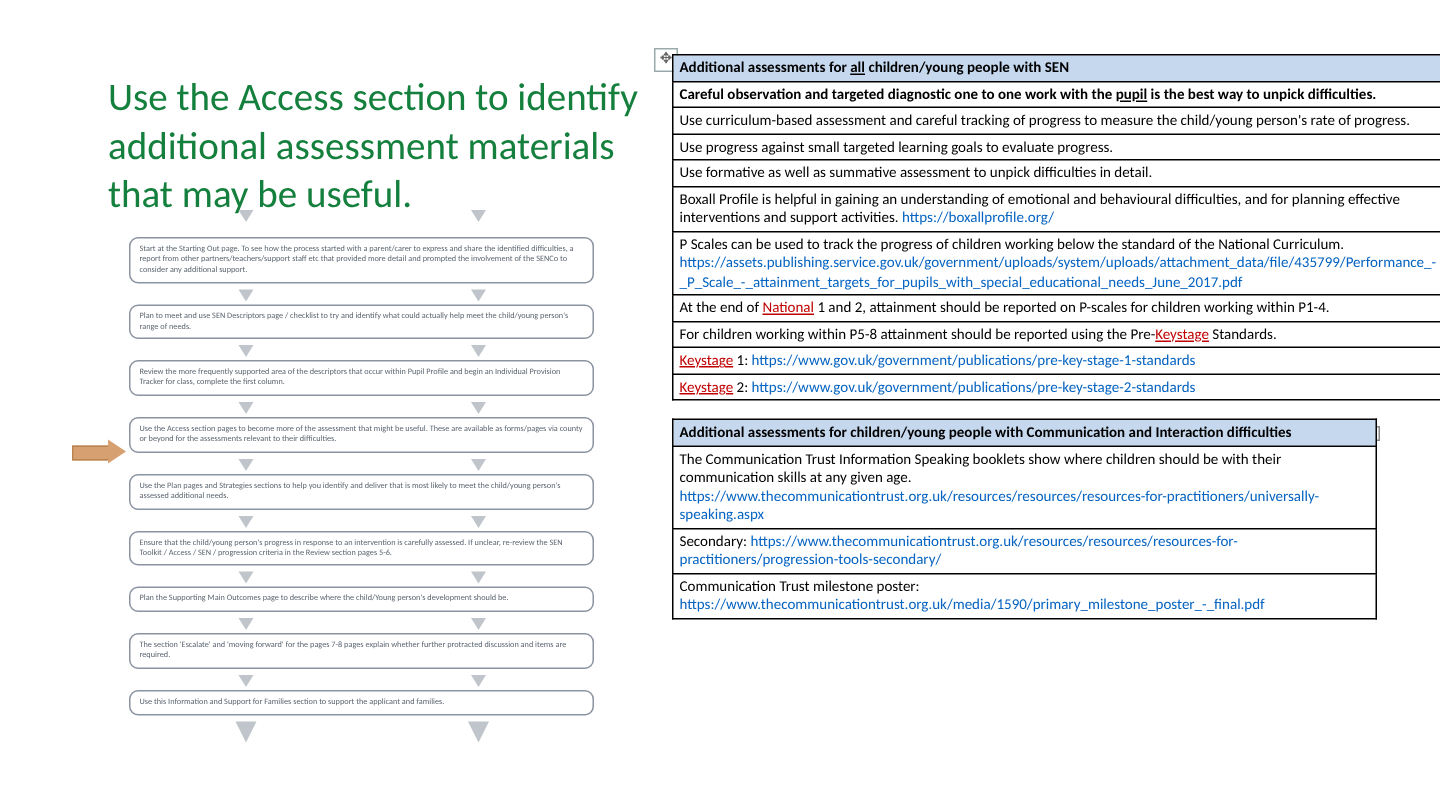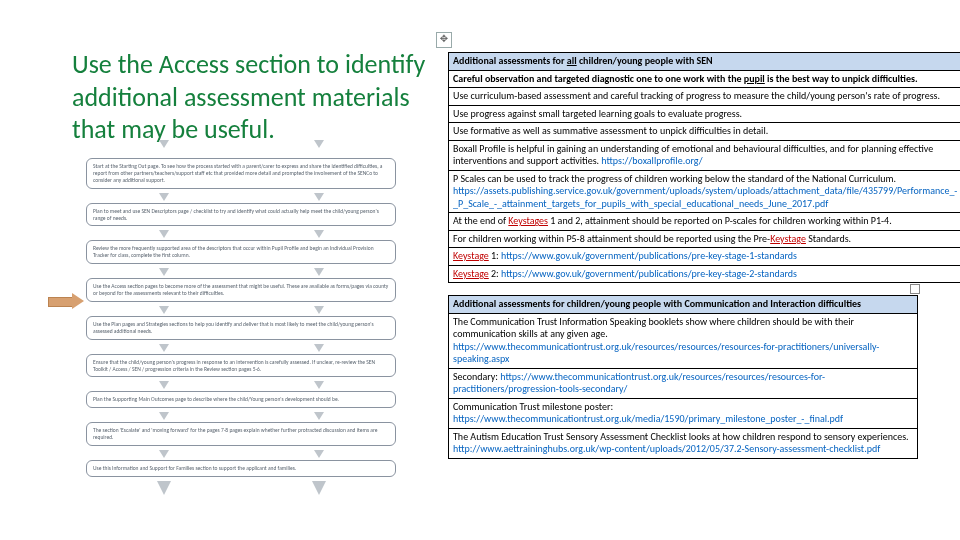--- a/index.html
+++ b/index.html
@@ -8,21 +8,21 @@
   .flow{position:absolute;left:86px;top:140px;width:310px}
   .arrows-top{display:flex;justify-content:space-around;height:14px;margin-bottom:2px}
   .arrows-top .ar, .arrows-mid .ar, .arrows-bot .ar{width:0;height:0;border-left:5px solid transparent;border-right:5px solid transparent;border-top:8px solid #bfc5cb}
   .step{border:1px solid #8a93a0;border-radius:6px;padding:4px 6px;margin:4px 0;font-size:5.5px;line-height:1.25;color:#5b6570;background:#fff}
   .arrows-mid{display:flex;justify-content:space-around;height:6px}
   .arrows-bot{display:flex;justify-content:space-around;height:18px;margin-top:2px}
   .arrows-bot .ar{border-top:14px solid #bfc5cb;border-left:7px solid transparent;border-right:7px solid transparent}
   .ptr{position:absolute;left:48px;top:293px;width:36px;height:16px}
   .ptr-body{position:absolute;left:0;top:4px;width:24px;height:8px;background:#d7a070;border:1px solid #bb8350}
   .ptr-head{position:absolute;left:24px;top:0;width:0;height:0;border-top:8px solid transparent;border-bottom:8px solid transparent;border-left:12px solid #d7a070}
-  .tables{position:absolute;left:448px;top:52px;width:470px;font-size:10px;line-height:1.25;color:#000}
+  .tables{position:absolute;left:448px;top:36px;width:470px;font-size:10px;line-height:1.25;color:#000}
   table{border-collapse:collapse;width:100%;margin-bottom:12px}
   th,td{border:1px solid #000;padding:2px 4px;text-align:left;vertical-align:top;font-weight:normal}
   th{background:#c6d8ee;font-weight:bold;font-size:10px}
   .u{text-decoration:underline}
   .lk{color:#0563c1;}
   .rd{color:#c00000;text-decoration:underline}
   .it{}
   .move-handle{position:absolute;left:436px;top:32px;width:14px;height:14px;border:1px solid #9aa;background:#fff;font-size:10px;line-height:12px;text-align:center;color:#666}
   .sel-handle{position:absolute;right:40px;top:284px;width:8px;height:8px;border:1px solid #888;background:#fff}
 </style>
@@ -115,21 +115,21 @@
           <tr>
             <td>Use formative as well as summative assessment to unpick difficulties in detail.</td>
           </tr>
           <tr>
             <td><span class="it">Boxall Profile</span> is helpful in gaining an understanding of emotional and behavioural difficulties, and for planning effective interventions and support activities. <span class="lk">https://boxallprofile.org/</span></td>
           </tr>
           <tr>
             <td>P Scales can be used to track the progress of children working below the standard of the National Curriculum. <span class="lk">https://assets.publishing.service.gov.uk/government/uploads/system/uploads/attachment_data/file/435799/Performance_-_P_Scale_-_attainment_targets_for_pupils_with_special_educational_needs_June_2017.pdf</span></td>
           </tr>
           <tr>
-            <td>At the end of <span class="rd">Keystages</span> 1 and 2, attainment should be reported on P-scales for children working within P1-4.</td>
+            <td>At the end of <span class="rd">National</span> 1 and 2, attainment should be reported on P-scales for children working within P1-4.</td>
           </tr>
           <tr>
             <td>For children working within P5-8 attainment should be reported using the Pre-<span class="rd">Keystage</span> Standards.</td>
           </tr>
           <tr>
             <td><span class="rd">Keystage</span> 1: <span class="lk">https://www.gov.uk/government/publications/pre-key-stage-1-standards</span></td>
           </tr>
           <tr>
             <td><span class="rd">Keystage</span> 2: <span class="lk">https://www.gov.uk/government/publications/pre-key-stage-2-standards</span></td>
           </tr>
@@ -144,20 +144,17 @@
       <tbody id="t2b">
           <tr>
             <td>The Communication Trust <span class="it">Information Speaking</span> booklets show where children should be with their communication skills at any given age. <span class="lk">https://www.thecommunicationtrust.org.uk/resources/resources/resources-for-practitioners/universally-speaking.aspx</span></td>
           </tr>
           <tr>
             <td>Secondary: <span class="lk">https://www.thecommunicationtrust.org.uk/resources/resources/resources-for-practitioners/progression-tools-secondary/</span></td>
           </tr>
           <tr>
             <td>Communication Trust milestone poster: <span class="lk">https://www.thecommunicationtrust.org.uk/media/1590/primary_milestone_poster_-_final.pdf</span></td>
           </tr>
-          <tr>
-            <td>The Autism Education Trust Sensory Assessment Checklist looks at how children respond to sensory experiences. <span class="lk">http://www.aettraininghubs.org.uk/wp-content/uploads/2012/05/37.2-Sensory-assessment-checklist.pdf</span></td>
-          </tr>
         </tbody>
     </table>
   </div>
 
 </div>
 
 </body></html>

